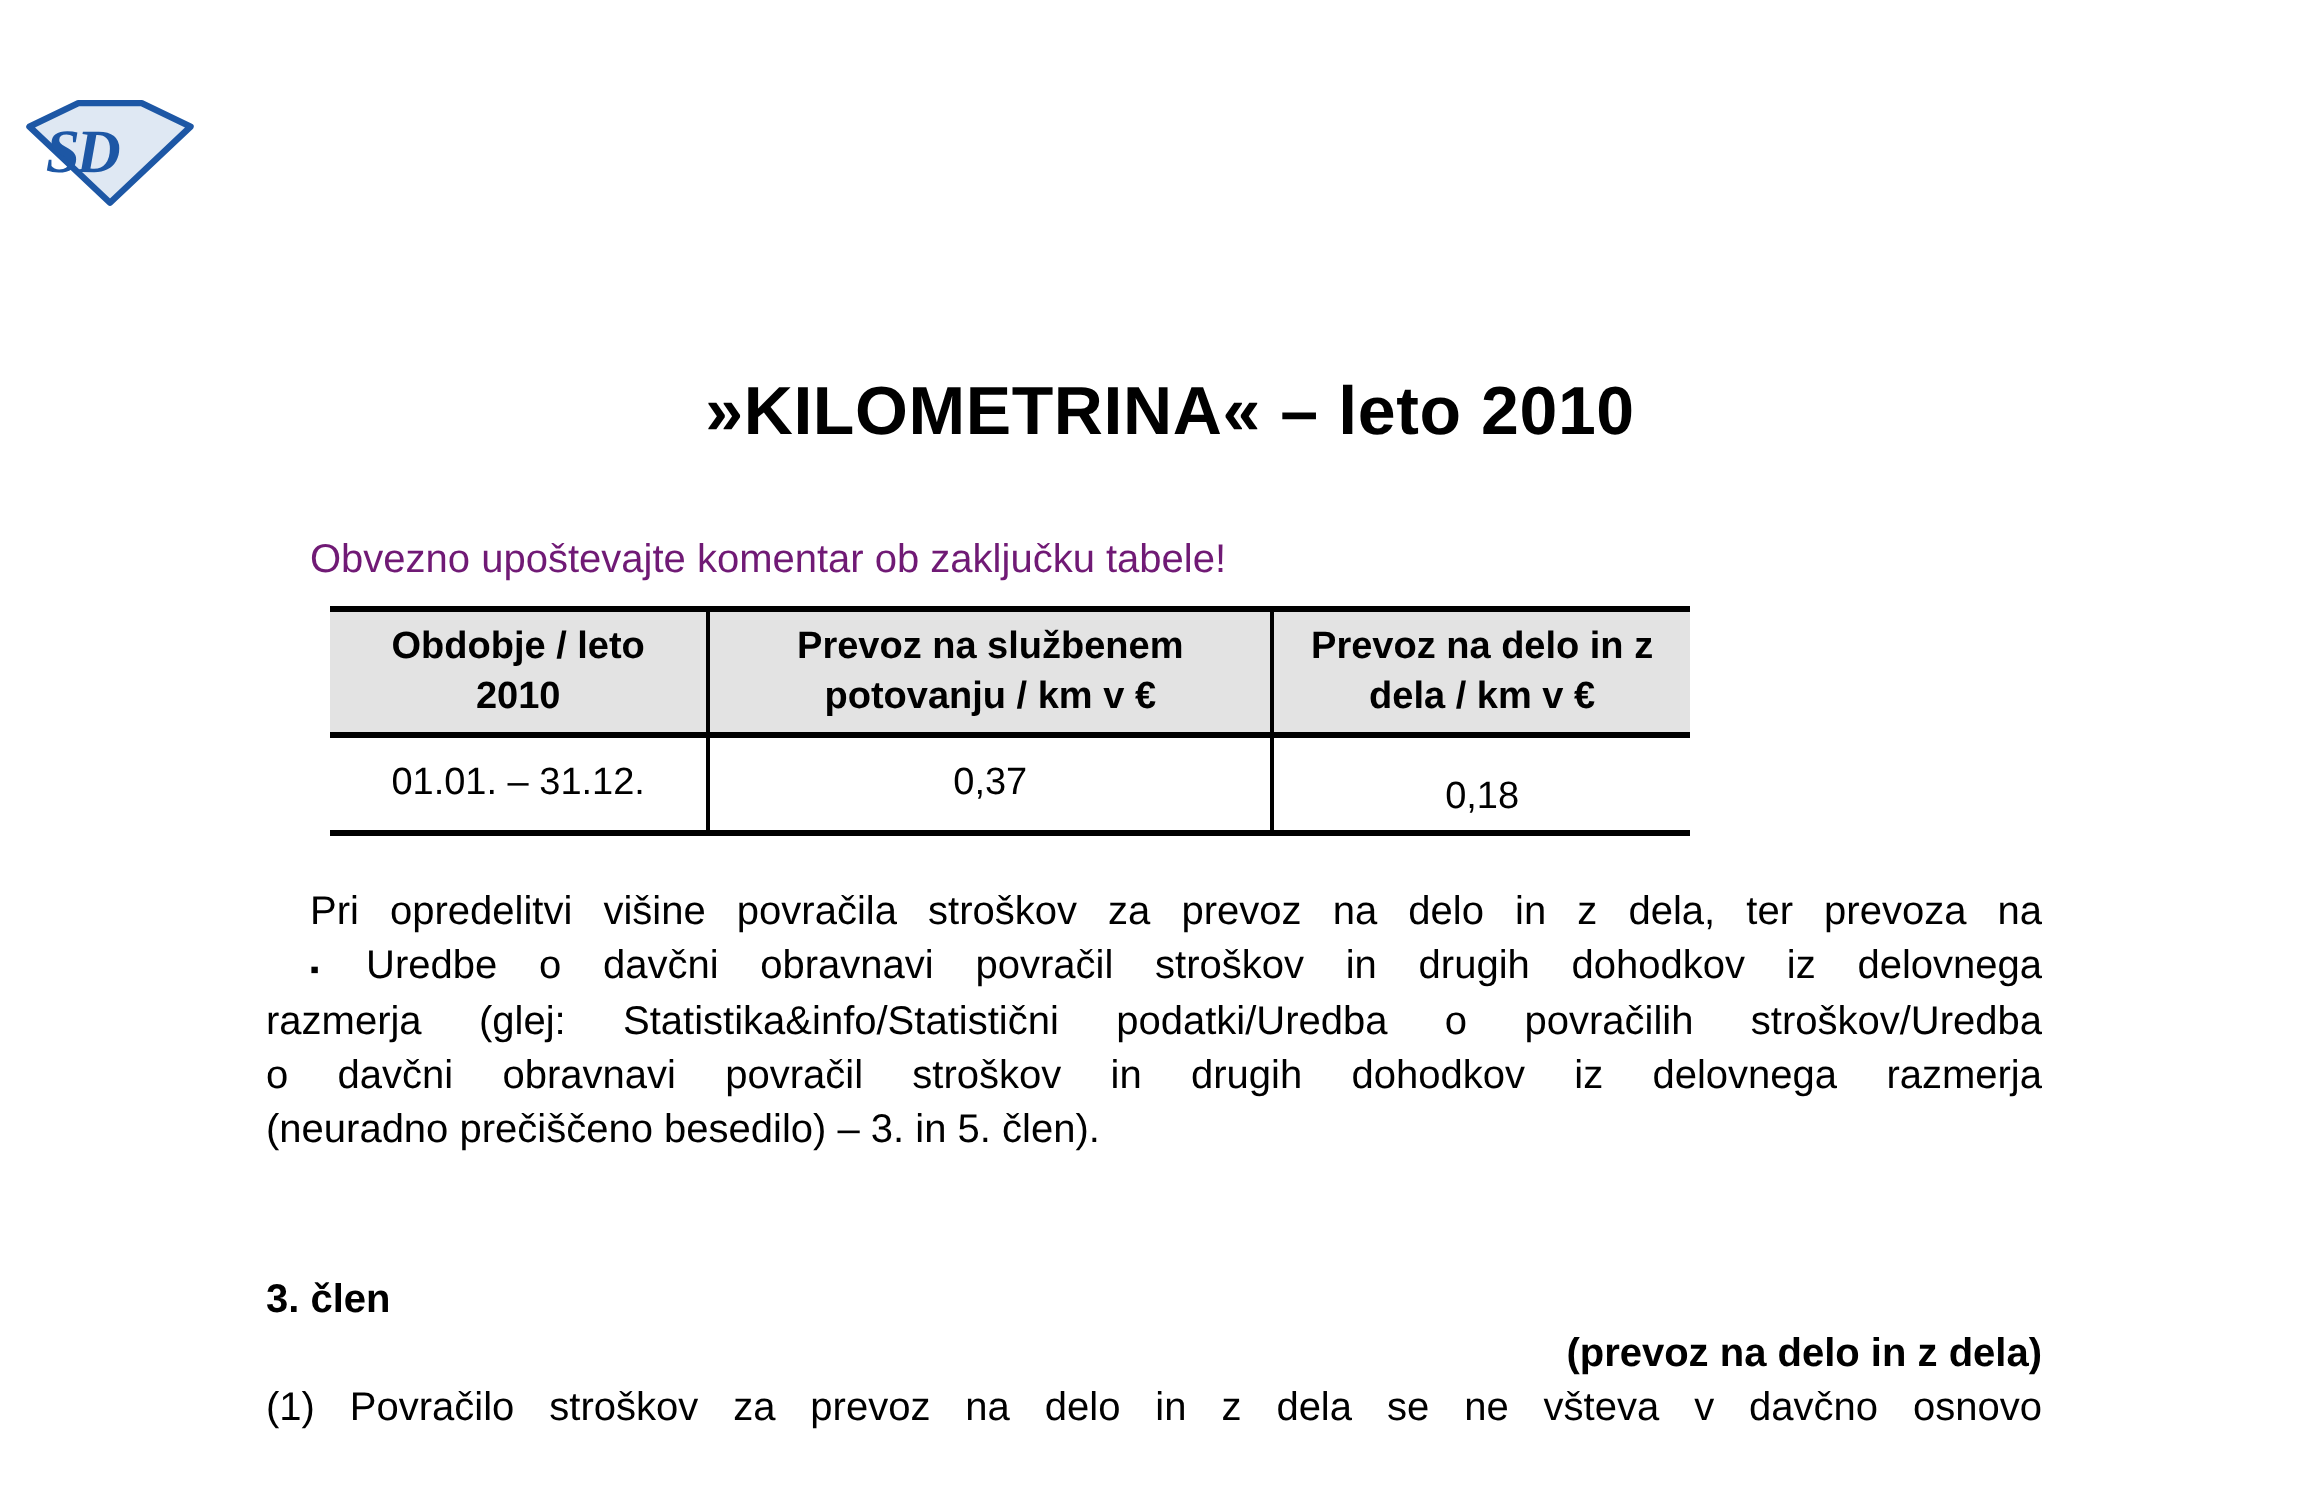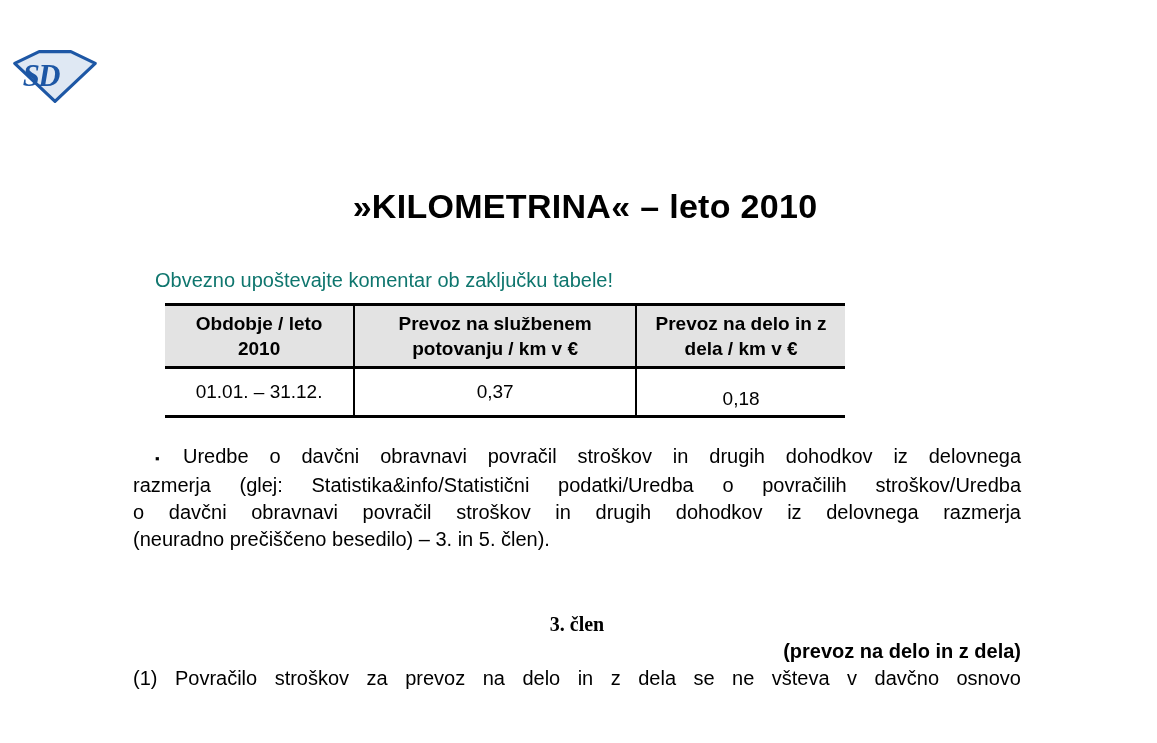--- a/index.html
+++ b/index.html
@@ -16,21 +16,21 @@
     width: 86px; height: 60px;
   }
   .title {
     position: absolute; top: 164px; left: 140px; width: 890px;
     text-align: center;
     font-size: 34px; font-weight: bold;
     letter-spacing: 0.3px;
   }
   .notice {
     position: absolute; top: 249px; left: 155px;
-    font-size: 20px; color: #0f766e;
+    font-size: 20px; color: #701a75;
   }
   .ktable {
     position: absolute; top: 303px; left: 165px; width: 680px;
     border-collapse: collapse;
     border-top: 3px solid #000;
   }
   .ktable th {
     background: #e3e3e3;
     font-size: 19px; font-weight: bold;
     text-align: center;
@@ -63,21 +63,21 @@
     text-align: justify;
     text-align-last: justify;
   }
   .indent { text-indent: 22px; }
   .bullet {
     display: inline-block; width: 28px;
     font-size: 13px; text-indent: 0;
   }
   .heading {
     margin-top: 58px !important;
-    text-align: center; font-weight: bold; font-family: Liberation Serif, serif;
+    font-weight: bold;
   }
   .subheading { text-align: right; font-weight: bold; }
 </style>
 </head>
 <body>
 
 <svg class="logo" viewBox="0 0 95 62" xmlns="http://www.w3.org/2000/svg">
   <polygon points="3,17 30,4 65,4 92,17 47.5,59" fill="#dfe8f3" stroke="#1d57a5" stroke-width="3.5" stroke-linejoin="round"></polygon>
   <text x="12" y="42" font-size="34" font-weight="bold" font-style="italic" fill="#1d57a5" font-family="'Liberation Serif', serif" letter-spacing="-2">SD</text>
 </svg>
@@ -105,20 +105,21 @@
   <tbody>
     <tr>
       <td><span>01.01. – 31.12.</span></td>
       <td><span>0,37</span></td>
       <td><span class="raised">0,18</span></td>
     </tr>
   </tbody>
 </table>
 
 <div class="bodytext">
+  <div class="jline indent">Pri opredelitvi višine povračila stroškov za prevoz na delo in z dela, ter prevoza na</div>
 
   <div class="jline indent"><span class="bullet">▪</span><span>Uredbe o davčni obravnavi povračil stroškov in drugih dohodkov iz delovnega</span></div>
   <div class="jline">razmerja (glej: Statistika&amp;info/Statistični podatki/Uredba o povračilih stroškov/Uredba</div>
   <div class="jline">o davčni obravnavi povračil stroškov in drugih dohodkov iz delovnega razmerja</div>
   <div>(neuradno prečiščeno besedilo) – 3. in 5. člen).</div>
 
   <div class="heading">3. člen</div>
   <div class="subheading">(prevoz na delo in z dela)</div>
   <div class="jline">(1) Povračilo stroškov za prevoz na delo in z dela se ne všteva v davčno osnovo</div>
 </div>

